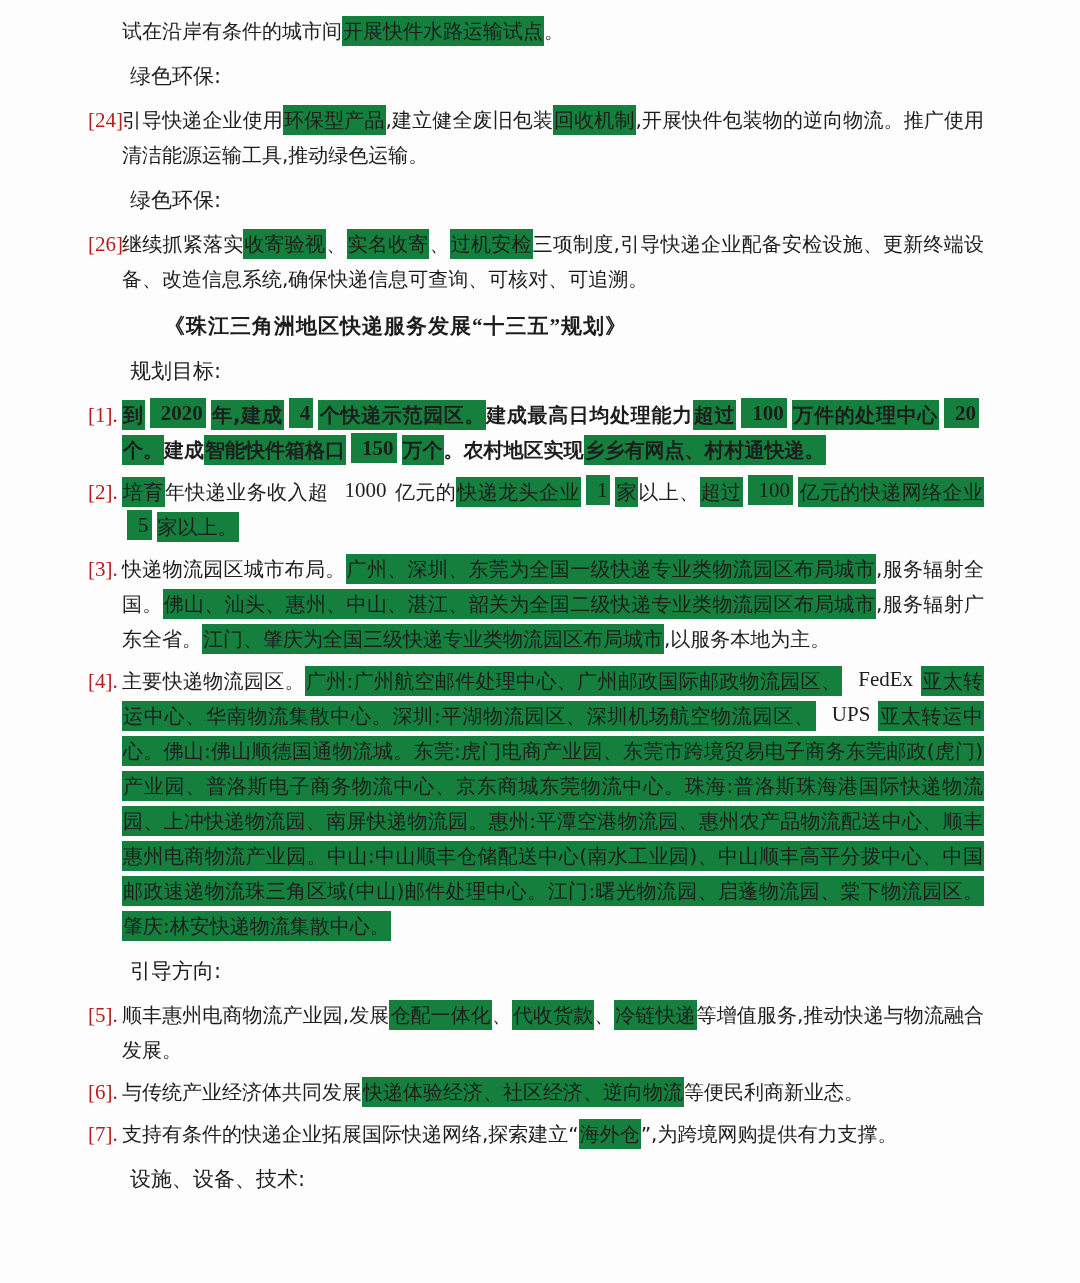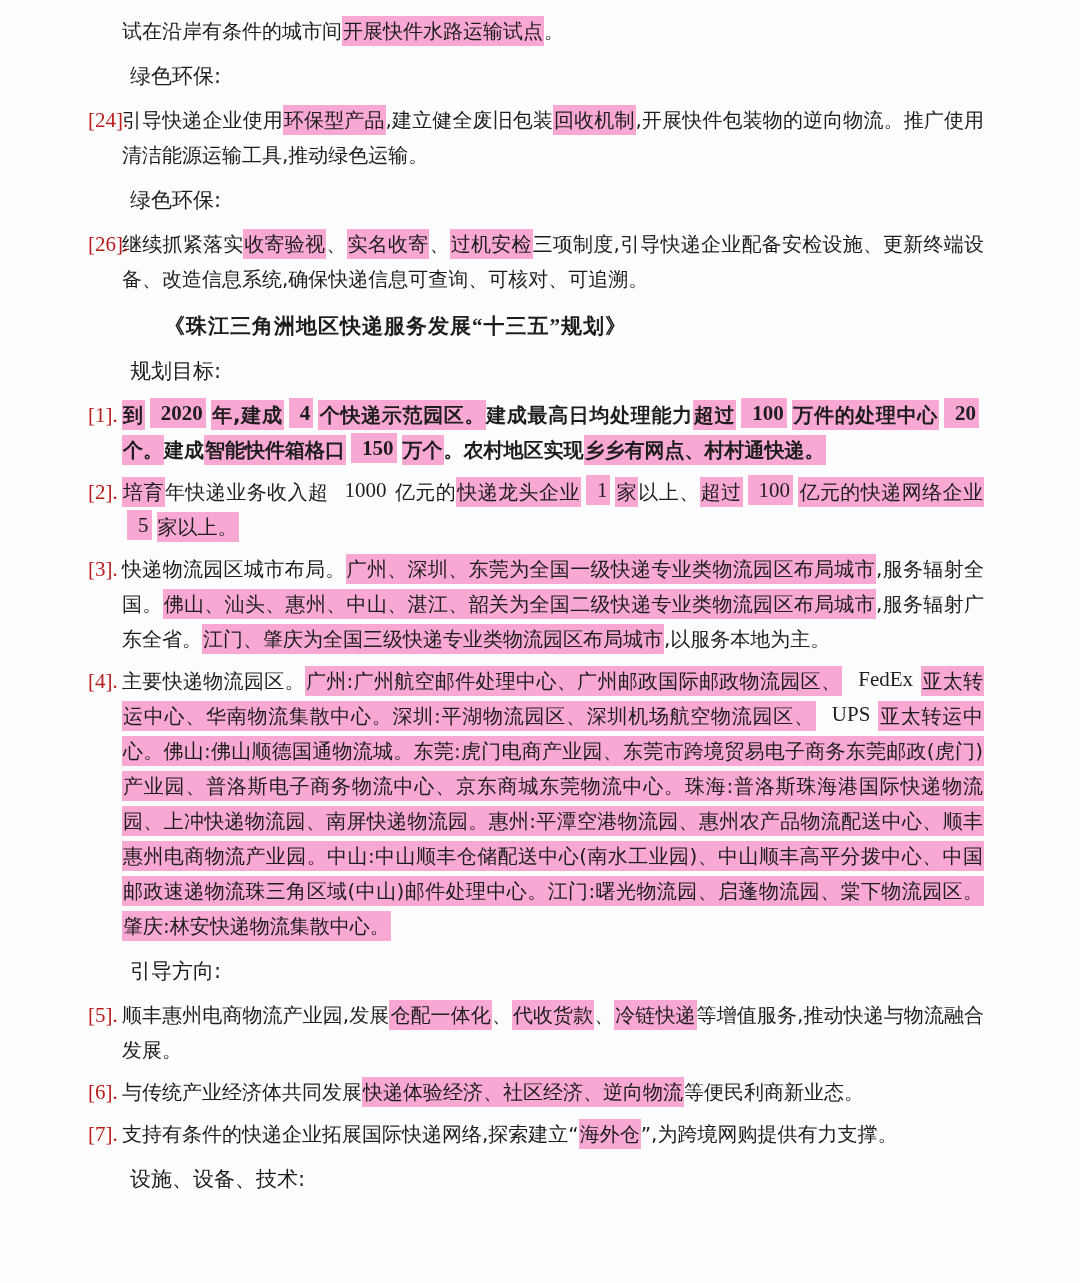--- a/index.html
+++ b/index.html
@@ -47,21 +47,21 @@
     position: absolute;
     left: -34px;
     top: 0;
     font-family: "Liberation Serif", "DejaVu Serif", serif;
     font-size: 21px;
     color: #b91c1c;
     font-weight: 400;
   }
   .seg { white-space: pre-wrap; }
   .hl {
-    background: #f9a8d4;
+    background: #15803d;
     padding: 3px 1px;
     -webkit-box-decoration-break: clone;
     box-decoration-break: clone;
   }
   .num {
     font-family: "Liberation Serif", "DejaVu Serif", serif;
     font-size: 21px;
     position: relative;
     top: -2px;
     margin: 0 5px;

